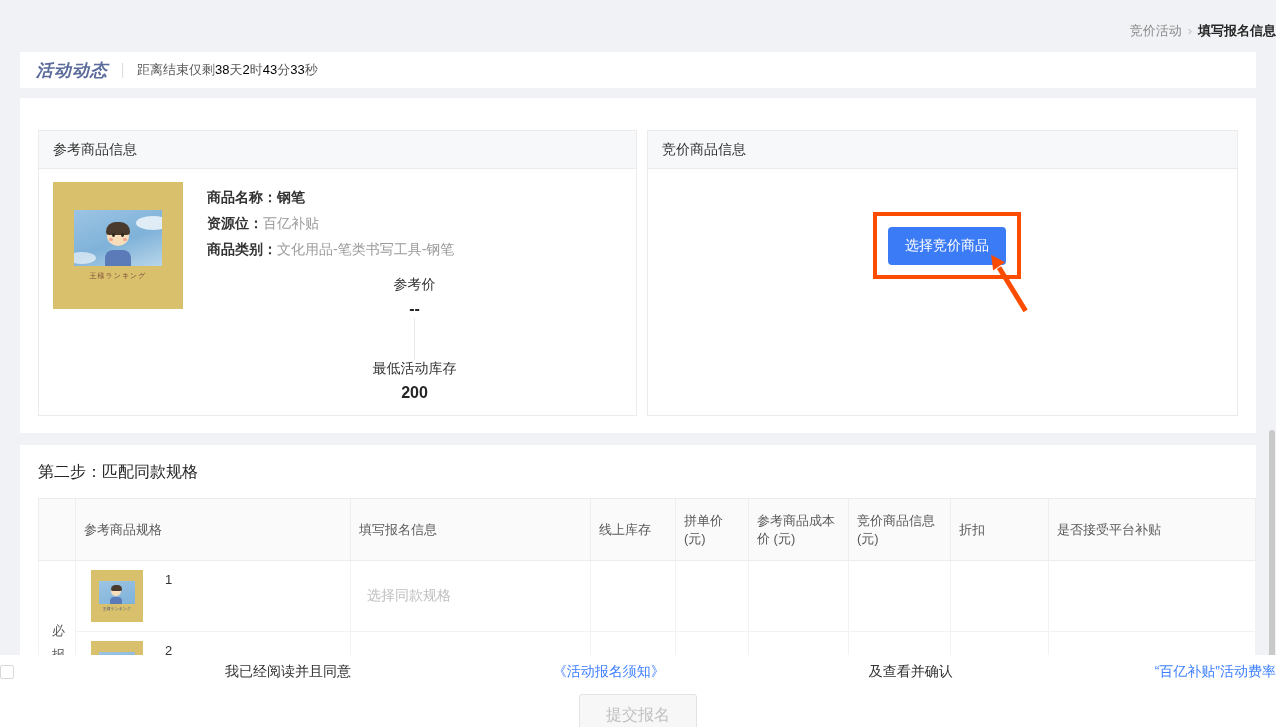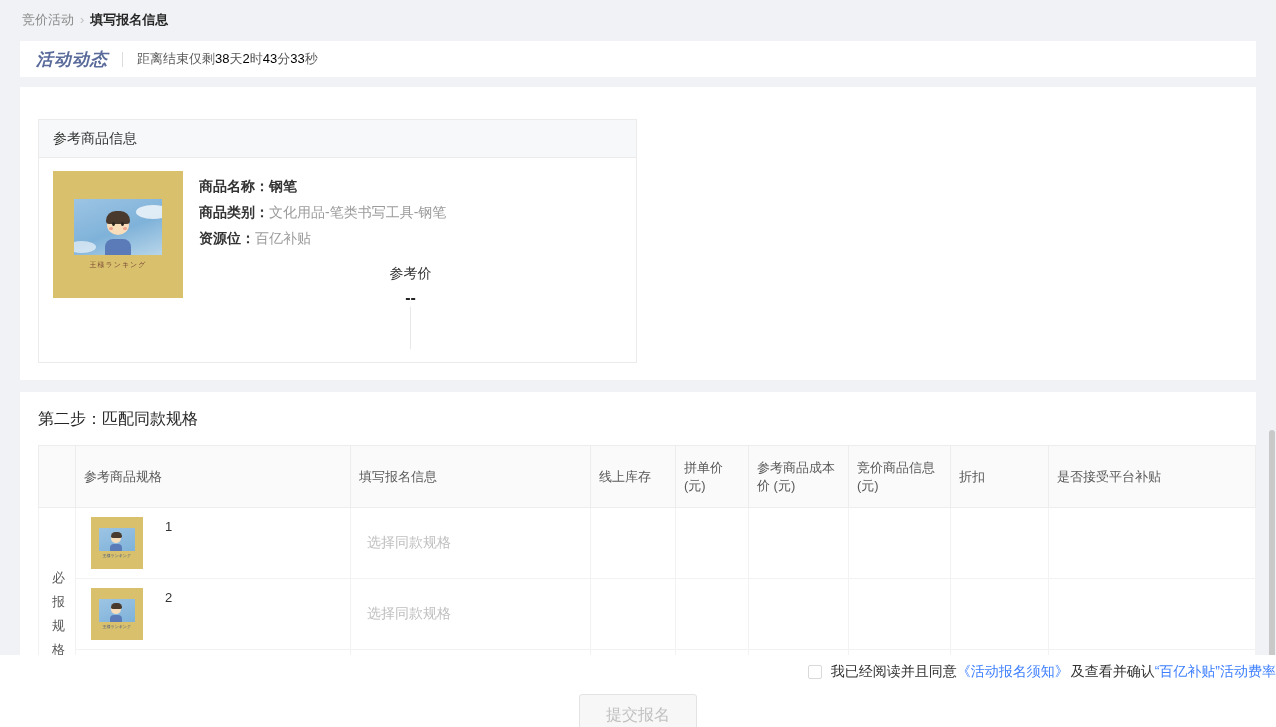--- a/index.html
+++ b/index.html
@@ -2,21 +2,21 @@
 <html><head>
 <meta charset="utf-8">
 <style>
   * { margin:0; padding:0; box-sizing:border-box; }
   html,body { width:1276px; height:727px; overflow:hidden; }
   body {
     font-family:"Liberation Sans","DejaVu Sans",sans-serif;
     background:#f0f2f5; color:#333; position:relative; font-size:14px;
   }
   
-  .breadcrumb { padding:11px 0 0 22px; font-size:13px; color:#8c8c8c; }
+  .breadcrumb { padding:22px 0 0 22px; font-size:13px; color:#8c8c8c;text-align:right; }
   .breadcrumb .sep { margin:0 6px; color:#bfbfbf; }
   .breadcrumb .current { color:#262626; font-weight:bold; }
   
   .banner { margin:12px 20px 0; background:#fff; height:36px; display:flex; align-items:center; padding:0 16px; }
   .banner-logo { font-size:17px; font-weight:900; color:#5a6b9b; letter-spacing:1px; font-style:italic; }
   .banner-divider { width:1px; height:15px; background:#dcdcdc; margin:0 14px; }
   .countdown { font-size:13px; color:#595959; }
   .countdown .num { color:#000000; }
   
   .card { margin:10px 20px 0; background:#fff; padding:17px 18px; }
@@ -39,21 +39,21 @@
   .boy { position:absolute; left:50%; bottom:0; transform:translateX(-50%); width:34px; height:44px; }
   .boy .hair { position:absolute; top:0; left:5px; width:24px; height:13px; background:#4a3a2e; border-radius:12px 12px 4px 4px; }
   .boy .face { position:absolute; top:4px; left:6px; width:22px; height:20px; background:#f8ddba; border-radius:50%; }
   .boy .eye { position:absolute; top:11px; width:3px; height:4px; background:#2c2620; border-radius:50%; }
   .boy .eye.l{ left:11px; } .boy .eye.r{ left:20px; }
   .boy .blush { position:absolute; top:16px; width:4px; height:3px; background:#f0a08a; border-radius:50%; }
   .boy .blush.l{ left:8px; } .boy .blush.r{ left:22px; }
   .boy .body { position:absolute; bottom:0; left:4px; width:26px; height:16px; background:#5a7ab8; border-radius:8px 8px 0 0; }
   .prod-caption { margin-top:5px; font-size:7px; color:#7a4a38; letter-spacing:1px; }
   
-  .prod-info { flex:1; margin-left:16px; padding-top:2px; }
+  .prod-info { flex:1; margin-left:24px; padding-top:2px; }
   .field-row { line-height:26px; font-size:14px; }
   .field-label { color:#333; font-weight:bold; }
   .field-value-dark { color:#333; font-weight:bold; }
   .field-value-gray { color:#9b9b9b; }
   .stats-row { display:flex; align-items:center; margin-top:14px;flex-direction:column; }
   .stat { flex:1; text-align:center; }
   .stat-label { font-size:14px; color:#333; }
   .stat-value { font-size:16px; font-weight:bold; color:#262626; margin-top:6px; }
   .stat-divider { width:1px; height:42px; background:#e8e8e8; }
   
@@ -73,21 +73,21 @@
   .thumb { width:52px; height:52px; background:#d8c06c; display:flex; flex-direction:column; align-items:center; justify-content:center; flex-shrink:0; }
   .thumb .t-photo { width:36px; height:23px; background:linear-gradient(160deg,#9cc4e4,#7fb2d9); position:relative; overflow:hidden; }
   .t-boy-hair { position:absolute; top:4px; left:12px; width:11px; height:6px; background:#4a3a2e; border-radius:5px 5px 2px 2px; }
   .t-boy-face { position:absolute; top:6px; left:12px; width:10px; height:9px; background:#f8ddba; border-radius:50%; }
   .t-boy-body { position:absolute; bottom:0; left:11px; width:12px; height:7px; background:#5a7ab8; border-radius:4px 4px 0 0; }
   .t-caption { margin-top:2px; font-size:5px; line-height:5px; color:#41567e; transform:scale(.8); white-space:nowrap; }
   .spec-no { margin-left:22px; margin-top:2px; font-size:13px; color:#333; }
   .placeholder-cell { padding-left:16px; color:#bfbfbf; cursor:pointer; }
   
   .footer { position:absolute; left:0; bottom:0; width:100%; height:72px; background:#fff; z-index:10; }
-  .agree-row { display:flex; align-items:center; justify-content:flex-end; padding-top:8px; font-size:14px; color:#333; }
+  .agree-row { display:flex; align-items:center; justify-content:space-between; padding-top:8px; font-size:14px; color:#333; }
   .checkbox { width:14px; height:14px; border:1px solid #d9d9d9; border-radius:2px; background:#fff; margin-right:9px; cursor:pointer; flex-shrink:0; }
   .agree-row .lnk { color:#3d7fff; cursor:pointer; }
   .agree-row .gap-l { }
   .agree-row .gap-s { margin-left:2px; }
   .submit-row { display:flex; justify-content:center; margin-top:13px; }
   .submit-btn { background:#f7f7f7; border:1px solid #e3e3e3; border-radius:3px; color:#c0c0c0; font-size:16px; padding:10px 26px; cursor:not-allowed; font-family:inherit; }
   
   .scrollbar-track { position:absolute; right:0; top:0; width:8px; height:100%; background:transparent; }
   .scrollbar-thumb { position:absolute; right:1px; top:430px; width:6px; height:260px; background:#c9c9c9; border-radius:3px; cursor:pointer; }
 </style>
@@ -126,36 +126,52 @@
               <div class="body"></div>
             </div>
           </div>
           <div class="prod-caption">王様ランキング</div>
         </div>
         <div class="prod-info">
           <div class="field-row">
             <span class="field-label">商品名称：</span><span class="field-value-dark">钢笔</span>
           </div>
           <div class="field-row">
+            <span class="field-label">资源位：</span><span class="field-value-gray">百亿补贴</span>
+          </div>
+          <div class="field-row">
             <span class="field-label">商品类别：</span><span class="field-value-gray">文化用品-笔类书写工具-钢笔</span>
-          </div>
-          <div class="field-row">
-            <span class="field-label">资源位：</span><span class="field-value-gray">百亿补贴</span>
           </div>
           <div class="stats-row">
             <div class="stat">
               <div class="stat-label">参考价</div>
               <div class="stat-value">--</div>
             </div>
             <div class="stat-divider"></div>
+            <div class="stat">
+              <div class="stat-label">最低活动库存</div>
+              <div class="stat-value">200</div>
+            </div>
           </div>
         </div>
       </div>
     </div>
 
+    <div class="panel panel-right">
+      <div class="panel-header">竞价商品信息</div>
+      <div class="panel-body bid-body">
+        <div class="highlight-box">
+          <button class="select-btn">选择竞价商品</button>
+        </div>
+        <svg class="arrow-svg" viewBox="0 0 599 152">
+          <line x1="384" y1="143" x2="357" y2="99" stroke="#fc4c02" stroke-width="5"></line>
+          <polygon points="349,86 363,93.5 351,102" fill="#fc4c02"></polygon>
+        </svg>
+      </div>
+    </div>
   </div>
 </div>
 
 <div class="card" style="margin-top:12px;">
   <div class="card-title">第二步：匹配同款规格</div>
   <table class="spec-table">
     <colgroup>
       <col style="width:37px">
         <col style="width:275px">
         <col style="width:240px">

